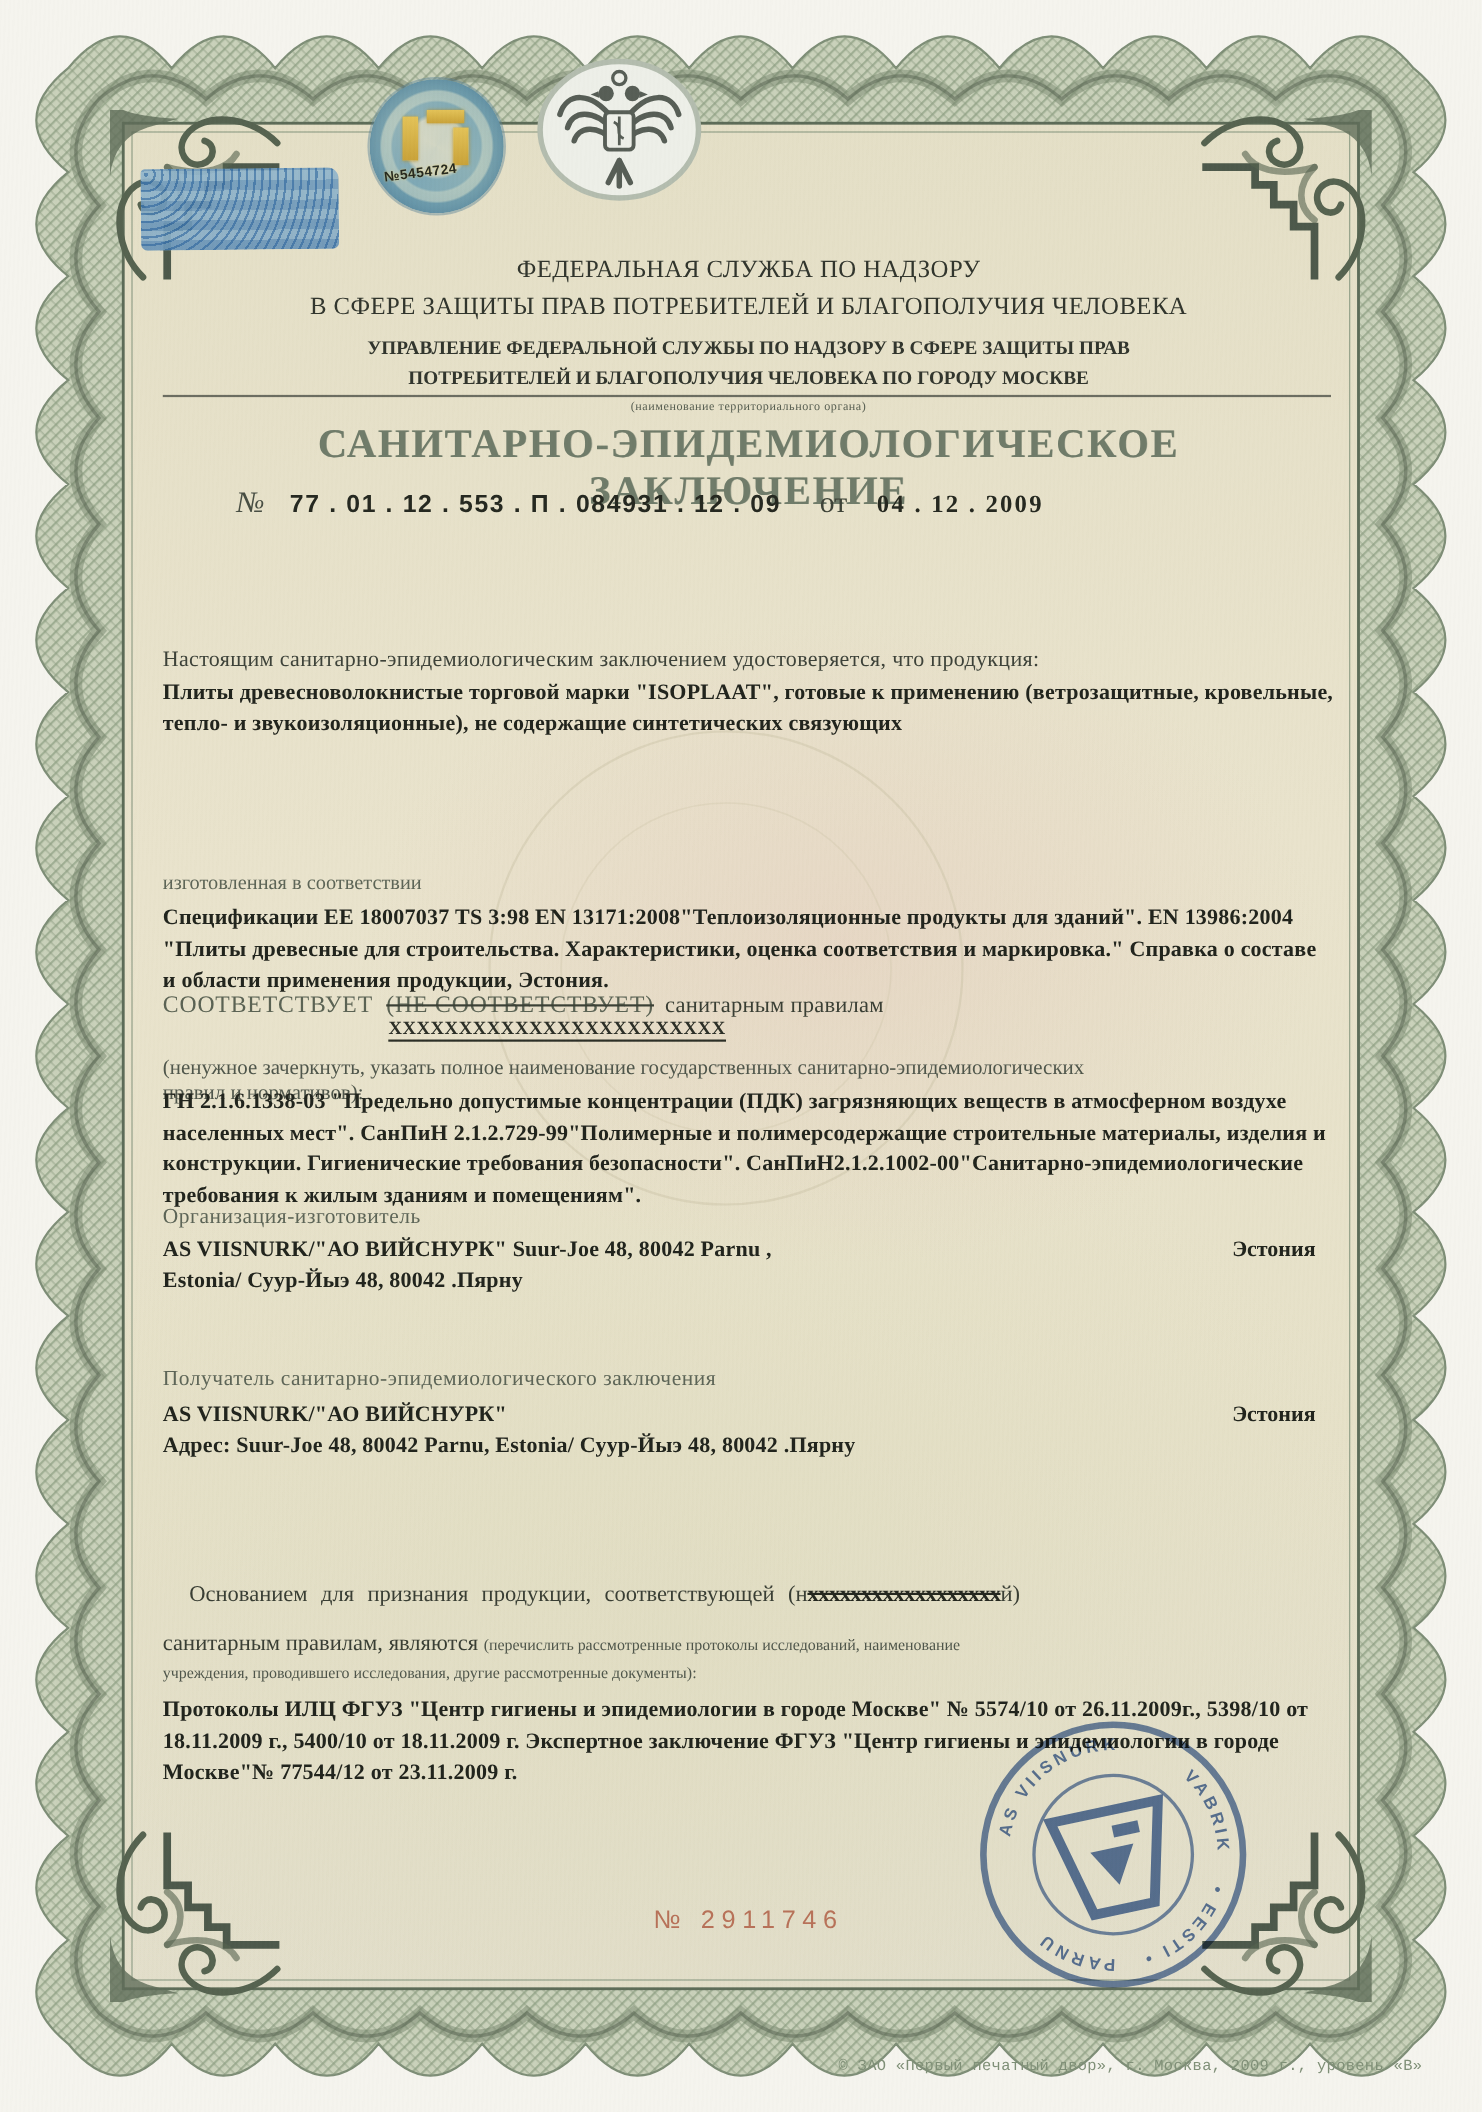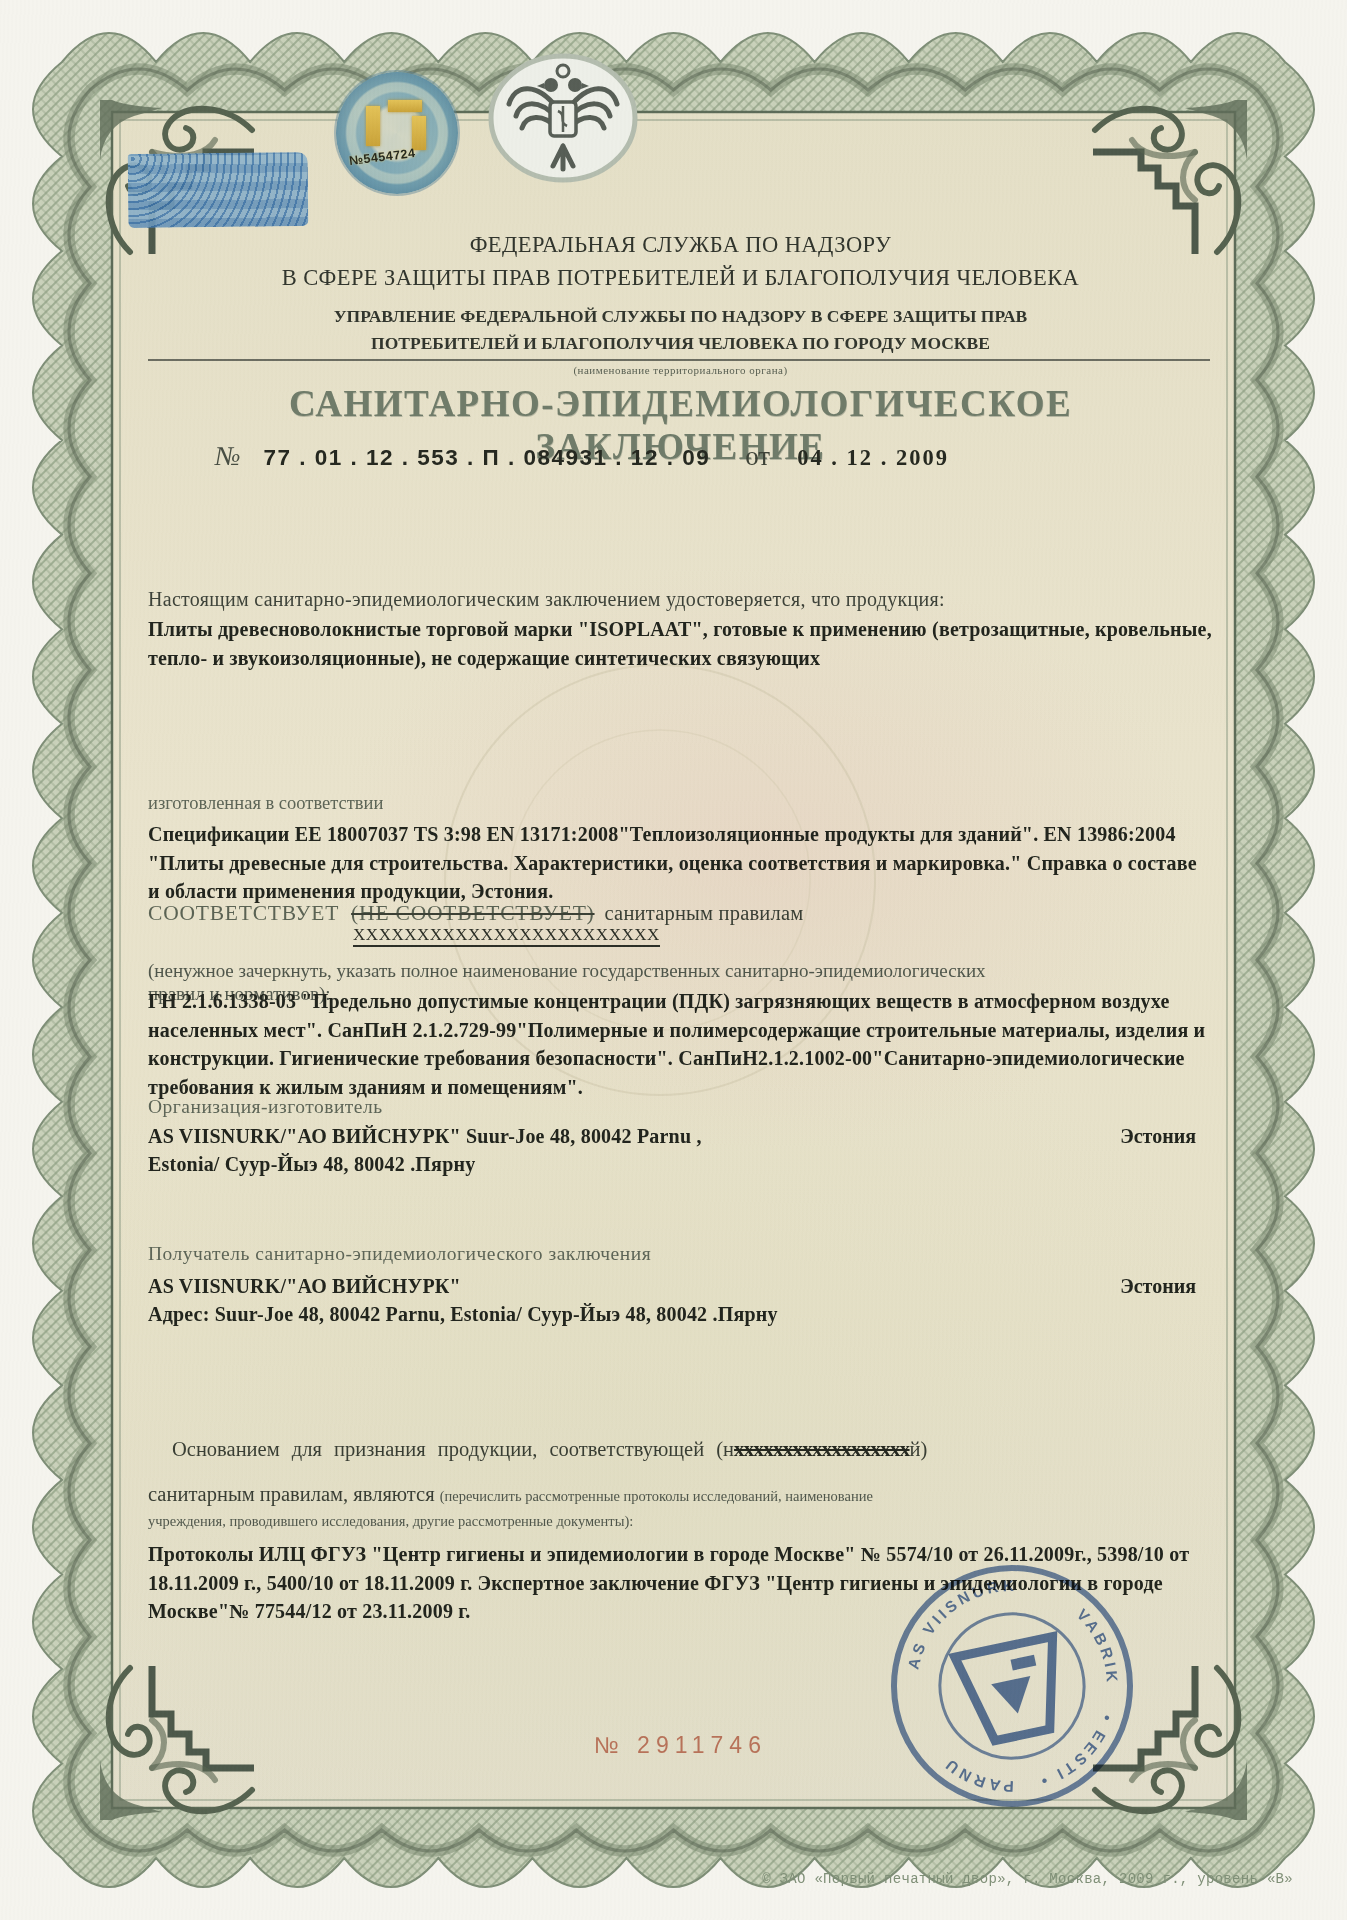--- a/index.html
+++ b/index.html
@@ -51,21 +51,21 @@
 
   .intro{top:588px;font-size:20px;letter-spacing:.3px;color:#3c4138;}
   .bold-par{font-weight:bold;font-size:20px;line-height:28.5px;color:#20231c;letter-spacing:.2px;}
   .product{top:615px;}
   .made-label{top:793px;font-size:18.5px;color:#5c6456;}
   .spec{top:820px;}
 
   .conf-line{top:901px;font-size:21.5px;color:#5a6253;letter-spacing:.8px;white-space:nowrap;}
   .ne-strike{position:relative;display:inline-block;margin-left:12px;text-decoration:line-through;
              text-decoration-thickness:2px;text-decoration-color:#3a3f34;}
-  .xrow{position:absolute;left:2px;top:24px;font-size:17px;font-weight:normal;color:#2b2e26;
+  .xrow{position:absolute;left:2px;top:24px;font-size:17px;font-weight:bold;color:#2b2e26;
         letter-spacing:.5px;border-bottom:2px solid #2b2e26;text-decoration:none;white-space:nowrap;}
   .conf-suffix{margin-left:10px;font-size:20.5px;color:#383d33;letter-spacing:.2px;}
   .note-small{top:959px;font-size:19px;line-height:23px;color:#4e554a;width:1040px;}
   .standards{top:987px;}
 
   .label-gray{font-size:19.5px;color:#5c6456;letter-spacing:.5px;}
   .manu-label{top:1096px;}
   .row-flex{display:flex;justify-content:space-between;align-items:baseline;width:1048px;}
   .manu-1{top:1122px;}
   .manu-2{top:1150px;}

